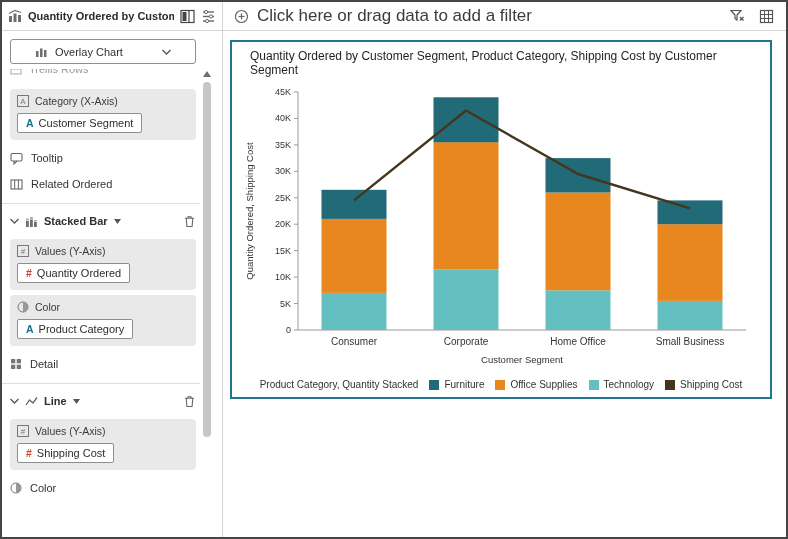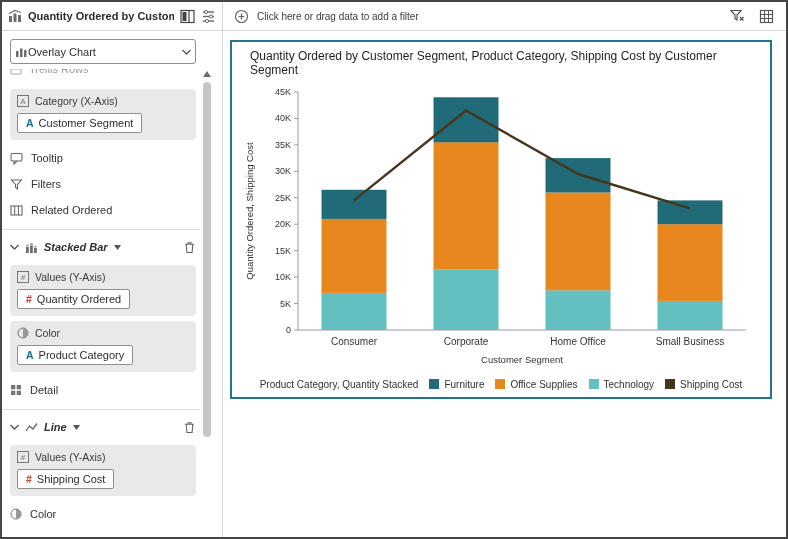--- a/index.html
+++ b/index.html
@@ -5,60 +5,60 @@
   * { box-sizing: border-box; }
   html,body { margin:0; padding:0; background:#fff; }
   body { width:788px; height:539px; font-family:"Liberation Sans",sans-serif; color:#333; }
   .window { width:788px; height:539px; border:2px solid #454545; display:flex; flex-direction:column; background:#fff; overflow:hidden; }
 
   
   .topbar { height:29px; min-height:29px; display:flex; border-bottom:1px solid #D5D5D5; background:#fff; }
   .panel-header { width:221px; min-width:221px; border-right:1px solid #D5D5D5; display:flex; align-items:center; gap:6px; padding:0 6px; }
   .panel-title { flex:1; font-size:11px; font-weight:700; color:#2b2b2b; white-space:nowrap; overflow:hidden; }
   .filter-bar { flex:1; display:flex; align-items:center; gap:8px; padding:0 11px; cursor:pointer; }
-  .filter-bar span.txt { font-size:10px; color:#3c3c3c; }
+  .filter-bar span.txt { font-size:17px; color:#3c3c3c; }
   .topbar-right { display:flex; align-items:center; gap:14px; padding:0 12px; }
   .icon { display:inline-flex; align-items:center; justify-content:center; flex:none; }
 
   
   .content { flex:1; display:flex; min-height:0; }
   .sidebar { width:221px; min-width:221px; border-right:1px solid #D5D5D5; position:relative; padding:8px 26px 0 8px; background:#fff; overflow:hidden; }
   .main { flex:1; position:relative; background:#fff; padding:9px 6px 0 7px; }
 
   
-  .select { height:25px; border:1px solid #8E8E8E; border-radius:3px; display:flex; align-items:center; padding:0 4px; font-size:11px; color:#2f2f2f; background:#fff; cursor:pointer; }
+  .select { height:25px; border:1px solid #8E8E8E; border-radius:3px; display:flex; align-items:center; gap:7px; padding:0 24px; font-size:11px; color:#2f2f2f; background:#fff; cursor:pointer; }
   .select .lbl { flex:1; }
   .clipped { height:15px; overflow:hidden; margin-top:5px; }
   .clipped .inner { margin-top:-6px; display:flex; align-items:flex-start; gap:7px; font-size:11px; color:#9a9a9a; }
   .srow { display:flex; align-items:center; gap:8px; height:26px; font-size:11px; color:#333; cursor:pointer; }
   .dropbox { background:#E9E9E9; border-radius:4px; padding:6px 7px 7px; margin:5px 0; }
   .box-label { display:flex; align-items:center; gap:6px; font-size:10.5px; color:#3a3a3a; margin-bottom:6px; }
   .chip { display:inline-flex; align-items:center; gap:5px; background:#fff; border:1px solid #8E8E8E; border-radius:2px; padding:3px 8px; font-size:11px; color:#2d2d2d; cursor:grab; }
   .pfx-a { color:#1A6E8E; font-weight:700; font-size:10.5px; }
   .pfx-n { color:#C74634; font-weight:700; font-size:10.5px; }
   .divider { border-top:1px solid #DDDDDD; margin:6px -4px 4px -8px; }
-  .section-header { display:flex; align-items:center; gap:6px; height:26px; margin-top:2px; font-size:11px; font-weight:700; color:#2f2f2f;font-style:italic; }
+  .section-header { display:flex; align-items:center; gap:6px; height:26px; margin-top:2px; font-size:11px; font-weight:700; color:#2f2f2f; }
   .section-header .spacer { flex:1; }
 
   
   .vscroll { position:absolute; top:40px; right:10px; bottom:8px; width:10px; }
   .vscroll .arrow-up { width:0; height:0; border-left:4px solid transparent; border-right:4px solid transparent; border-bottom:6px solid #6e6e6e; margin:0 auto 5px; cursor:pointer; }
   .vscroll .thumb { width:8px; height:355px; background:#C6C6C6; border-radius:4px; margin:0 auto; cursor:grab; }
 
   
   .chart-card { width:542px; height:359px; border:2px solid #20758F; background:#fff; display:flex; flex-direction:column; padding:6px 8px 2px; }
   .chart-title { font-size:12px; color:#1f1f1f; margin:1px 0 3px 10px; }
   .chart-svg { width:100%; height:296px; display:block; }
   svg text { font-family:"Liberation Sans",sans-serif; }
   .tick { font-size:9px; fill:#333; }
   .cat { font-size:10px; fill:#333; }
   .axlabel { font-size:9.5px; fill:#333; }
   .legend-row { display:flex; align-items:center; justify-content:center; gap:11px; font-size:10px; color:#333; padding:3px 0 4px; }
   .legend-title { color:#333; }
-  .legend-item { display:inline-flex; align-items:flex-start; gap:5px; cursor:pointer; }
+  .legend-item { display:inline-flex; align-items:center; gap:5px; cursor:pointer; }
   .swatch { width:10px; height:10px; display:inline-block; flex:none; }
 </style>
 </head>
 <body>
 
 <div class="window">
 
   <div class="topbar">
     <div class="panel-header">
       <span class="icon">
@@ -169,28 +169,20 @@
       <div class="srow">
         <span class="icon">
           <svg width="13" height="13" viewBox="0 0 13 13">
               <rect x="1" y="1.5" width="11" height="7.5" rx="1.5" fill="none" stroke="#666" stroke-width="1.1"></rect>
               <path d="M4,9 L4,12 L7,9" fill="none" stroke="#666" stroke-width="1.1"></path>
             </svg>
         </span>
         <span>Tooltip</span>
       </div>
 
-      <div class="srow">
-        <span class="icon">
-          <svg width="13" height="13" viewBox="0 0 13 13">
-              <path d="M1.5,2 h10 l-4,4.5 v4.5 l-2,-1.5 v-3 z" fill="none" stroke="#666" stroke-width="1.1"></path>
-            </svg>
-        </span>
-        <span>Filters</span>
-      </div>
 
       <div class="srow">
         <span class="icon">
           <svg width="13" height="13" viewBox="0 0 13 13">
               <rect x="1" y="2" width="11" height="9" fill="none" stroke="#666" stroke-width="1.1"></rect>
               <line x1="4.7" y1="2" x2="4.7" y2="11" stroke="#666" stroke-width="1"></line>
               <line x1="8.4" y1="2" x2="8.4" y2="11" stroke="#666" stroke-width="1"></line>
             </svg>
         </span>
         <span>Related Ordered</span>

